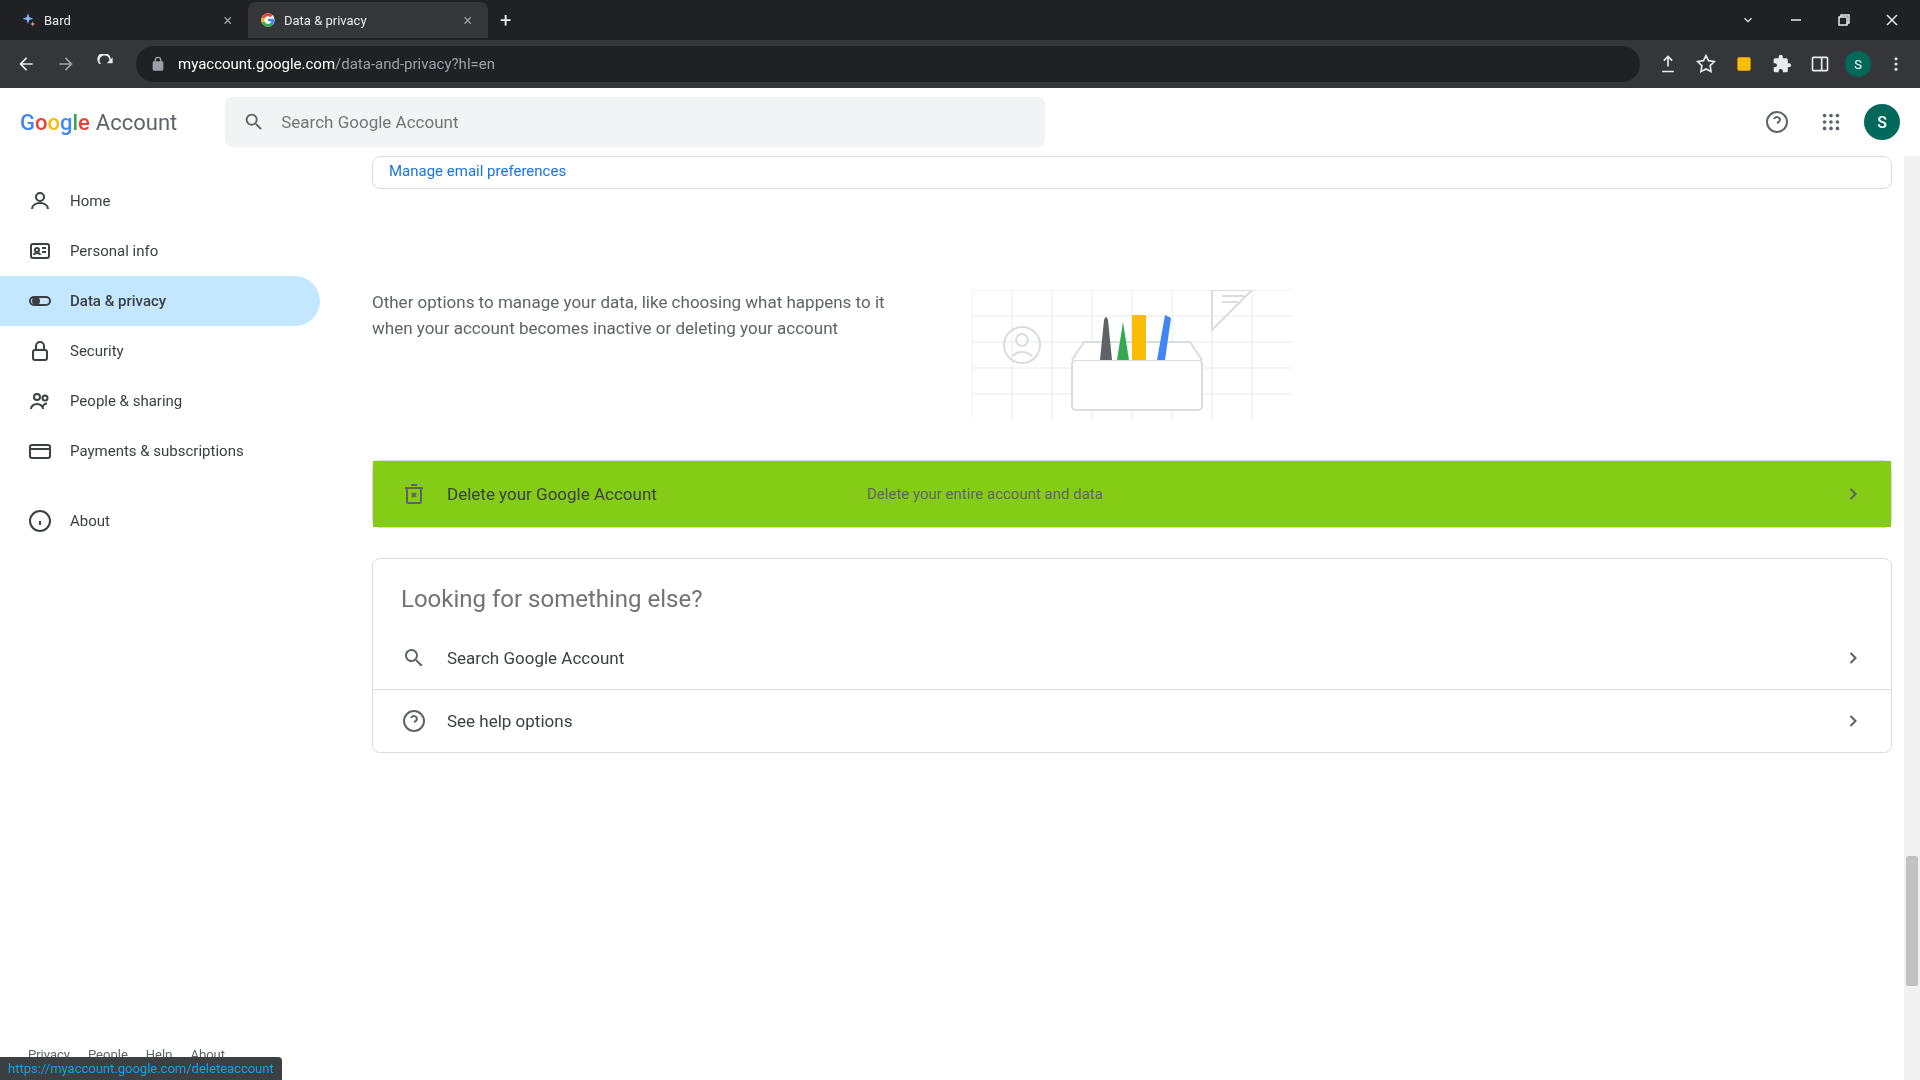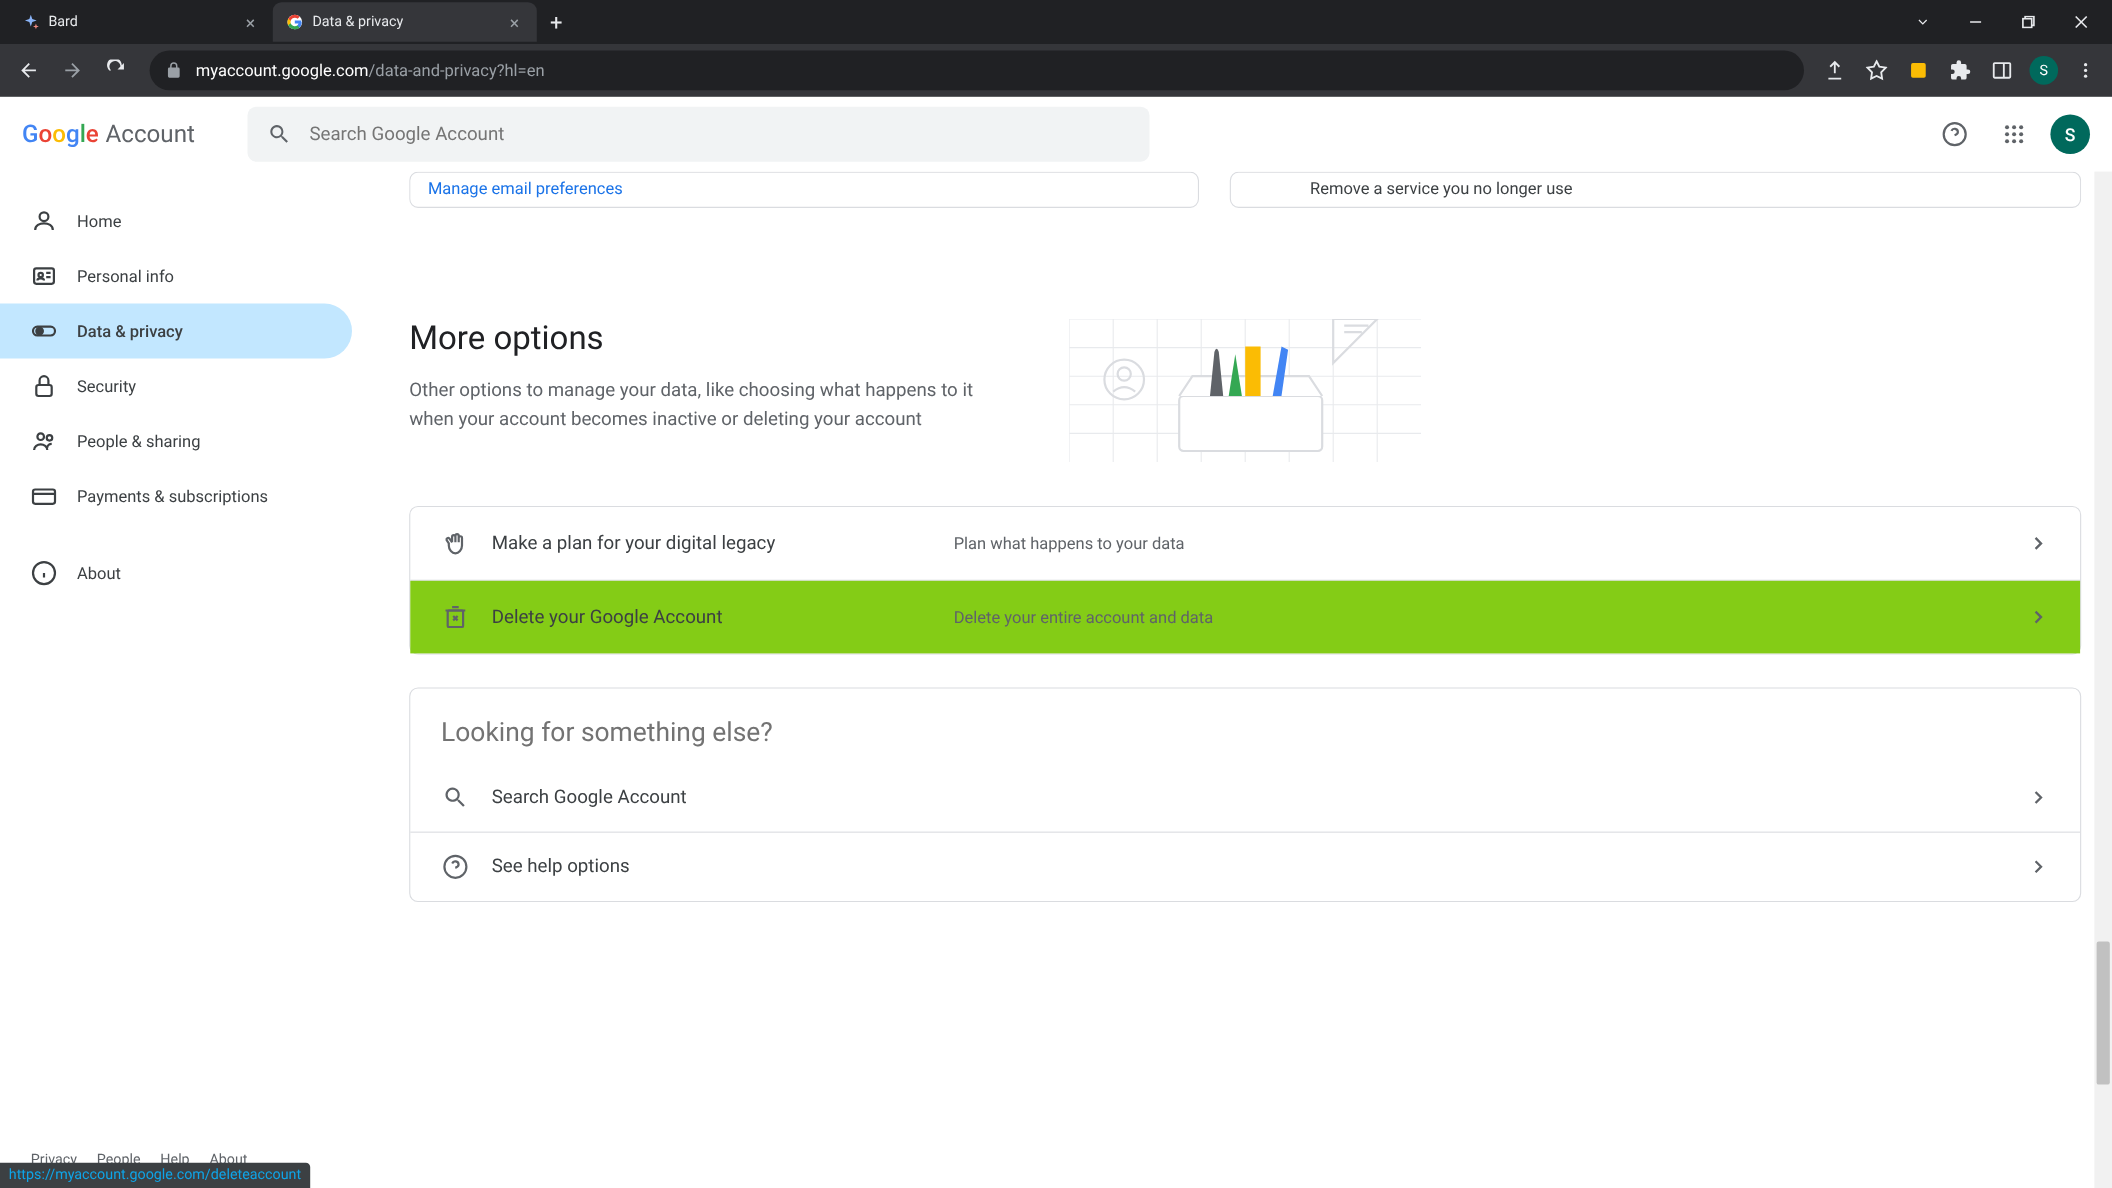--- a/index.html
+++ b/index.html
@@ -333,28 +333,24 @@
         <span>About</span>
       </div>
     </div>
 
     <div class="main">
 
       <div class="card-row-cutoff">
         <div class="cutoff-card">
           <span class="cutoff-link">Manage email preferences</span>
         </div>
-        <div class="cutoff-card" style="padding-left:72px">
-          <span class="cutoff-text">Remove a service you no longer use</span>
-        </div>
       </div>
 
       <div class="section-header">
         <div class="section-text">
-          <h2>More options</h2>
           <p>Other options to manage your data, like choosing what happens to it when your account becomes inactive or deleting your account</p>
         </div>
         <div class="illustration">
           <svg class="illus-bg" viewBox="0 0 320 130">
             <g class="grid-line">
                 <line x1="0" y1="0" x2="320" y2="0"></line>
                 <line x1="0" y1="26" x2="320" y2="26"></line>
                 <line x1="0" y1="52" x2="320" y2="52"></line>
                 <line x1="0" y1="78" x2="320" y2="78"></line>
                 <line x1="0" y1="104" x2="320" y2="104"></line>
@@ -375,34 +371,20 @@
             <path class="toolbox-body" d="M100 70 l12 -18 h106 l12 18"></path>
             <rect class="ruler-yellow" x="160" y="25" width="14" height="45"></rect>
             <path class="pen-green" d="M145 70 l6 -38 l6 38 z"></path>
             <path class="brush" d="M128 70 l4 -40 q2 -6 4 0 l4 40 z"></path>
             <path class="pencil-blue" d="M185 70 l8 -45 l6 3 l-6 42 z"></path>
           </svg>
         </div>
       </div>
 
       <div class="card">
-        <div class="card-row">
-          <span class="row-icon">
-              <svg width="24" height="24" viewBox="0 0 24 24" fill="none" stroke="currentColor" stroke-width="2">
-                <path d="M9 11V6a1.5 1.5 0 013 0v5M12 11V5a1.5 1.5 0 013 0v6M15 11V7a1.5 1.5 0 013 0v7c0 4-3 7-6 7s-6-3-6-7v-2l-2-3a1.5 1.5 0 012.5-1.5L9 11"></path>
-              </svg>
-            </span>
-          <span class="row-title">Make a plan for your digital legacy</span>
-          <span class="row-desc">Plan what happens to your data</span>
-          <span class="chevron">
-              <svg width="20" height="20" viewBox="0 0 24 24" fill="none" stroke="currentColor" stroke-width="2.5">
-                <path d="M9 6l6 6-6 6"></path>
-              </svg>
-            </span>
-        </div>
         <div class="card-row hovered">
           <span class="row-icon">
               <svg width="24" height="24" viewBox="0 0 24 24" fill="none" stroke="currentColor" stroke-width="2">
                 <rect x="5" y="6" width="14" height="15" rx="1"></rect>
                 <path d="M3 6h18M9 3h6M10 11l4 4M14 11l-4 4"></path>
               </svg>
             </span>
           <span class="row-title">Delete your Google Account</span>
           <span class="row-desc">Delete your entire account and data</span>
           <span class="chevron">

